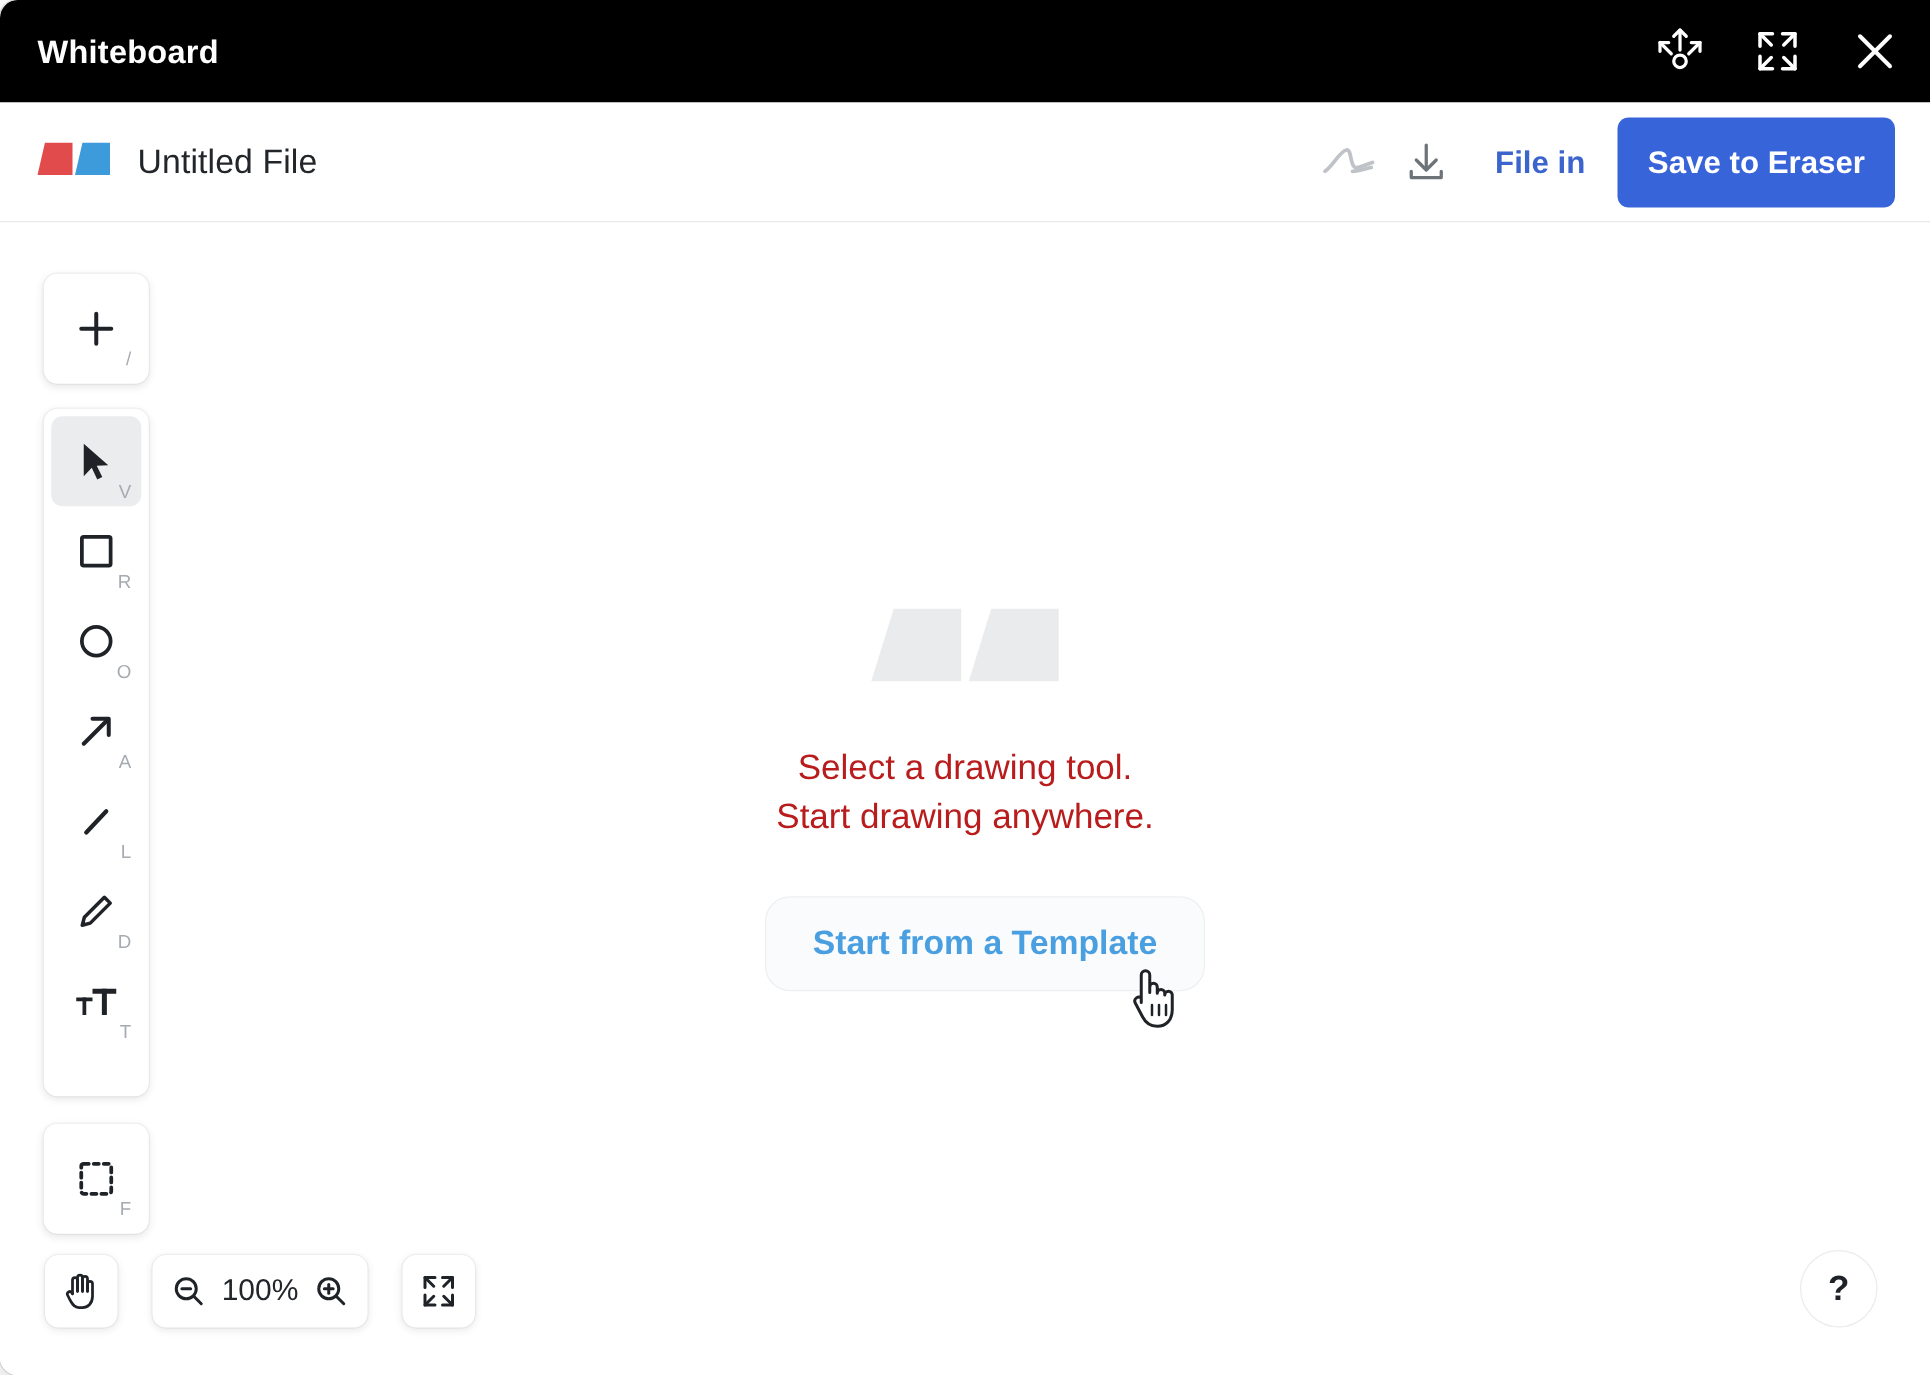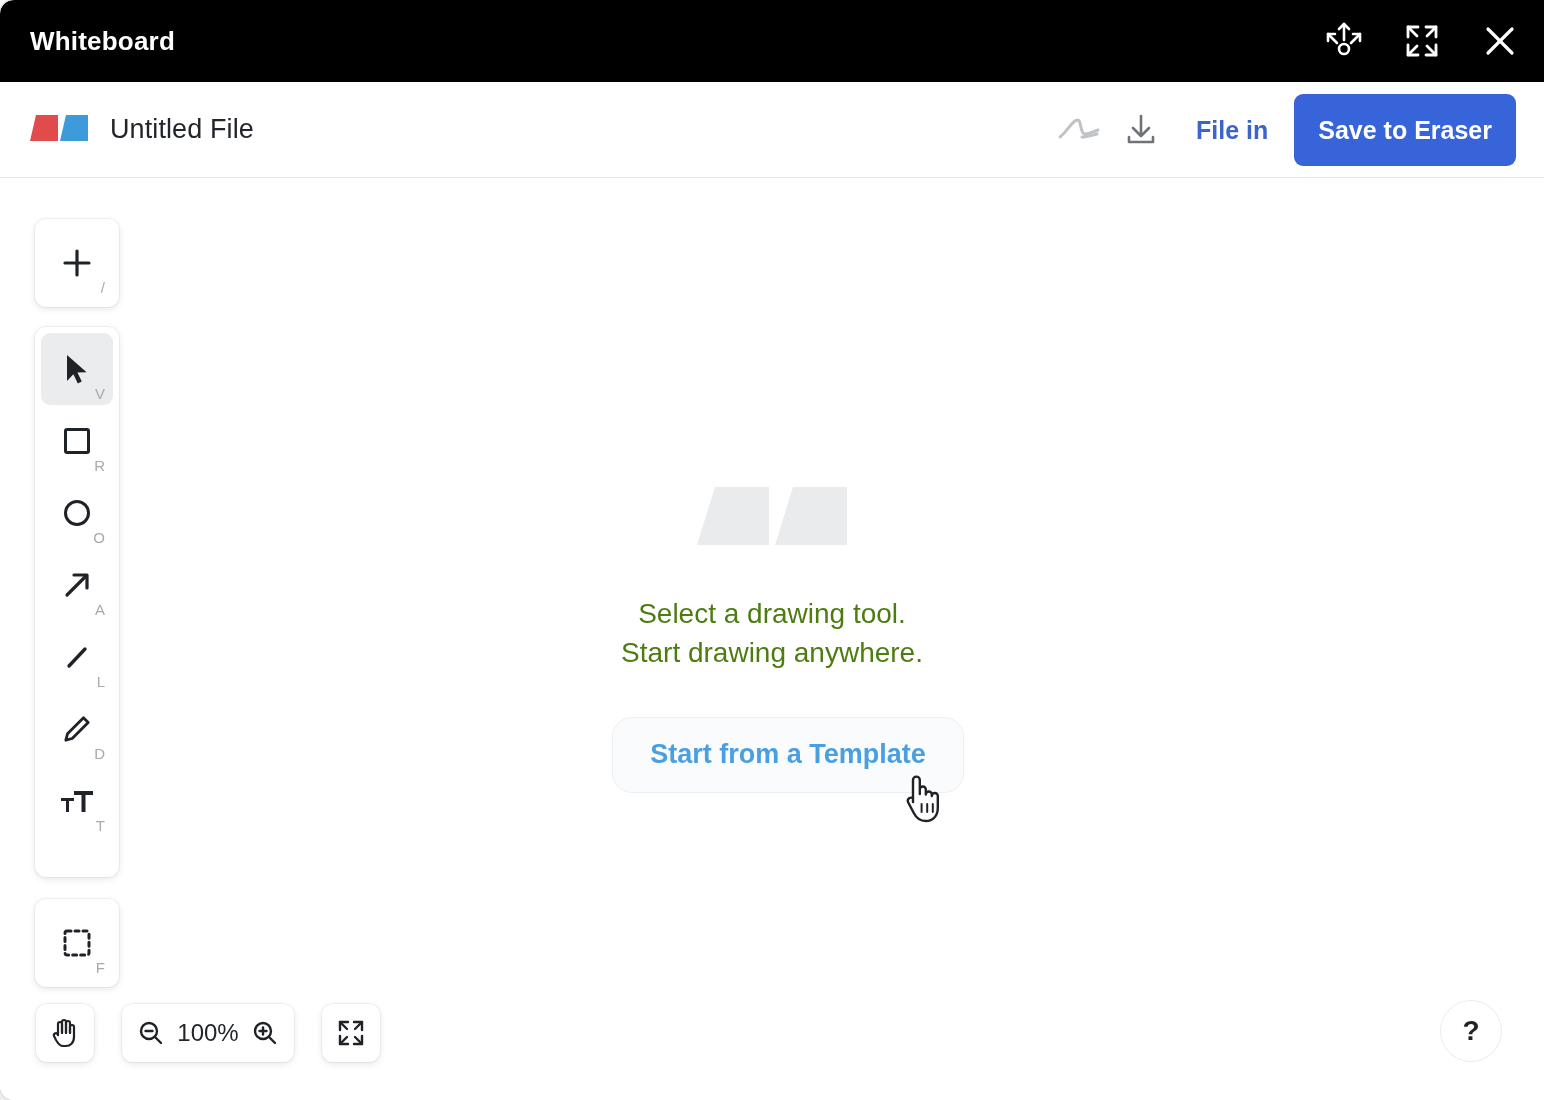--- a/index.html
+++ b/index.html
@@ -55,21 +55,21 @@
     position: absolute;
     left: 0; top: 82px;
     width: 1544px;
     height: 96px;
     background: #ffffff;
     border-bottom: 1px solid #e2e4e7;
     display: flex;
     align-items: center;
     padding: 0 28px 0 28px;
   }
-  #brand { display: flex; align-items: center; gap: 20px; }
+  #brand { display: flex; align-items: flex-start; gap: 20px; }
   #brand-logo { width: 62px; height: 30px; display: block; }
   #file-name {
     font-size: 27px;
     color: #22262b;
     font-weight: normal;
     letter-spacing: 0.1px;
   }
 
   #view-switch {
     position: absolute;
@@ -194,21 +194,21 @@
     display: flex;
     flex-direction: column;
     align-items: center;
     justify-content: center;
     pointer-events: none;
   }
   #empty-logo { margin-bottom: 46px; }
   #empty-text {
     text-align: center;
     font-size: 28px;
-    color: #4d7c0f;
+    color: #b91c1c;
     line-height: 1.38;
     margin-bottom: 44px;
   }
   #template-btn {
     pointer-events: auto;
     width: 352px;
     height: 76px;
     background: #fafbfc;
     border: 1px solid #edeff1;
     border-radius: 20px;

